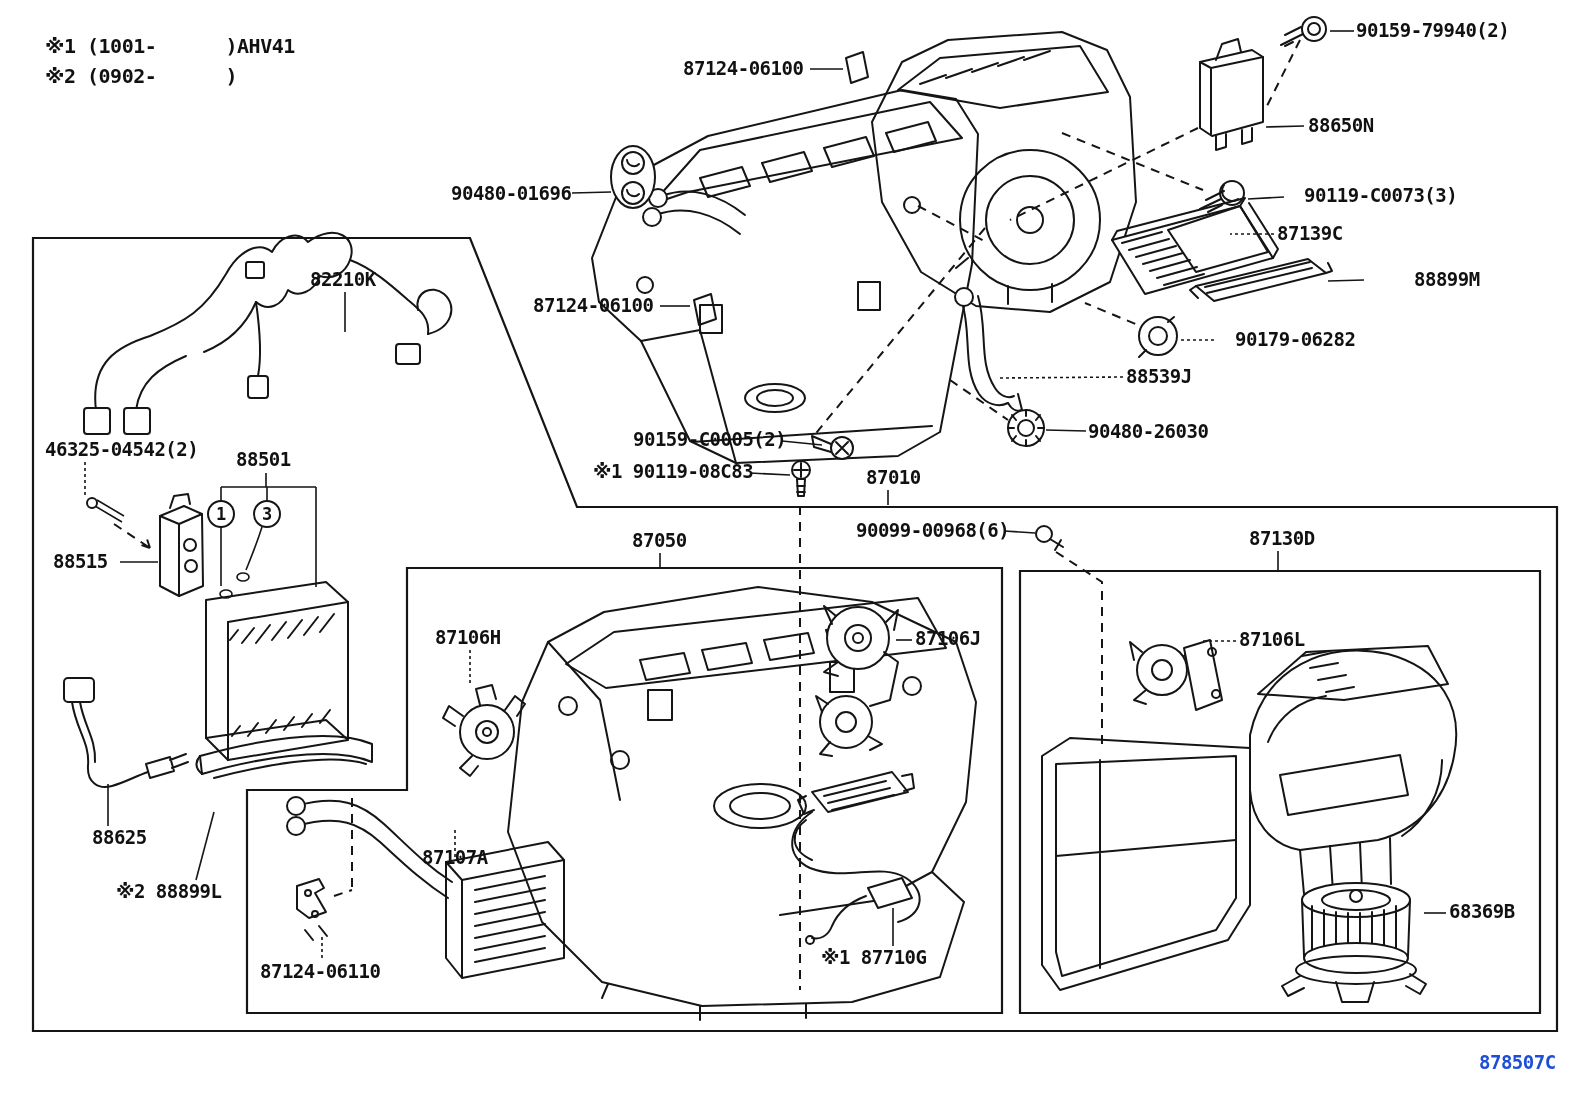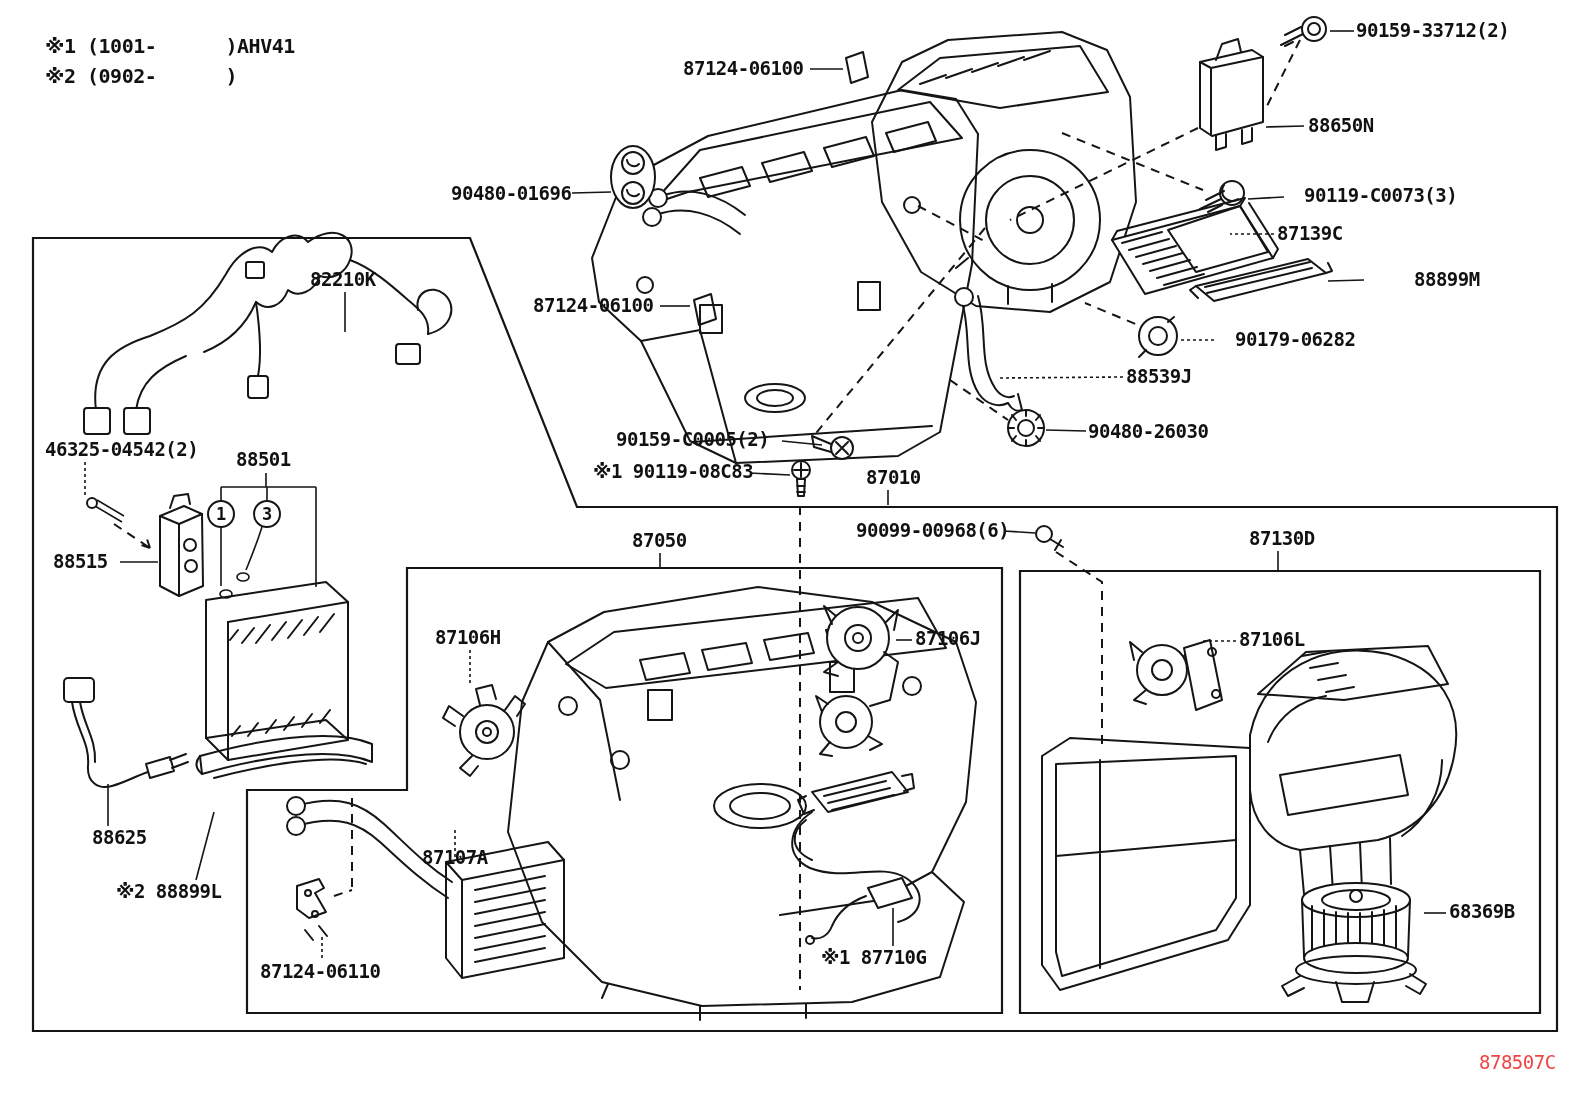--- a/index.html
+++ b/index.html
@@ -2,21 +2,21 @@
 <html><head>
 <meta charset="utf-8">
 <style>
   html,body{margin:0;padding:0;background:#ffffff;}
   .stage{position:relative;width:1592px;height:1099px;background:#ffffff;overflow:hidden;
          font-family:"DejaVu Sans Mono","DejaVu Sans",monospace;}
   .stage svg{position:absolute;left:0;top:0;}
   .lbl{position:absolute;font-weight:700;font-size:19px;line-height:21px;color:#111;
        letter-spacing:-0.5px;white-space:pre;}
   .note{position:absolute;font-weight:700;font-size:20px;color:#111;letter-spacing:-0.5px;white-space:pre;}
-  .code{position:absolute;font-weight:400;font-size:19px;color:#ef4444;letter-spacing:-0.5px;}
+  .code{position:absolute;font-weight:700;font-size:19px;color:#1d4ed8;letter-spacing:-0.5px;}
   .s{fill:none;stroke:#151515;stroke-width:2;stroke-linejoin:round;stroke-linecap:round;}
   .sw{fill:#ffffff;stroke:#151515;stroke-width:2;stroke-linejoin:round;stroke-linecap:round;}
   .thin{fill:none;stroke:#151515;stroke-width:1.6;}
   .dot{fill:none;stroke:#151515;stroke-width:1.6;stroke-dasharray:3,3;}
   .dash{fill:none;stroke:#151515;stroke-width:2;stroke-dasharray:9,7;}
   .box{fill:none;stroke:#151515;stroke-width:2.2;stroke-linejoin:miter;}
   .cnum{font:700 17px "DejaVu Sans Mono","DejaVu Sans",monospace;fill:#111;}
 </style>
 </head>
 <body>
@@ -321,30 +321,30 @@
     <path class="thin" d="M95,506 L122,522 M97,500 L124,516"></path>
     <circle class="sw" cx="92" cy="503" r="5"></circle>
   </g>
 </svg>
 
   <div class="note" style="left:45px;top:34px">※1 (1001-      )AHV41</div>
   <div class="note" style="left:45px;top:64px">※2 (0902-      )</div>
 
   <div class="lbl" style="left:683px;top:58px">87124-06100</div>
   <div class="lbl" style="left:451px;top:183px">90480-01696</div>
-  <div class="lbl" style="left:1356px;top:20px">90159-33712(2)</div>
+  <div class="lbl" style="left:1356px;top:20px">90159-79940(2)</div>
   <div class="lbl" style="left:1308px;top:115px">88650N</div>
   <div class="lbl" style="left:1304px;top:185px">90119-C0073(3)</div>
   <div class="lbl" style="left:1277px;top:223px">87139C</div>
   <div class="lbl" style="left:1414px;top:269px">88899M</div>
   <div class="lbl" style="left:1235px;top:329px">90179-06282</div>
   <div class="lbl" style="left:1126px;top:366px">88539J</div>
   <div class="lbl" style="left:1088px;top:421px">90480-26030</div>
   <div class="lbl" style="left:533px;top:295px">87124-06100</div>
-  <div class="lbl" style="left:616px;top:429px">90159-C0005(2)</div>
+  <div class="lbl" style="left:633px;top:429px">90159-C0005(2)</div>
   <div class="lbl" style="left:593px;top:461px">※1 90119-08C83</div>
   <div class="lbl" style="left:866px;top:467px">87010</div>
   <div class="lbl" style="left:856px;top:520px">90099-00968(6)</div>
   <div class="lbl" style="left:632px;top:530px">87050</div>
   <div class="lbl" style="left:1249px;top:528px">87130D</div>
   <div class="lbl" style="left:310px;top:269px">82210K</div>
   <div class="lbl" style="left:45px;top:439px">46325-04542(2)</div>
   <div class="lbl" style="left:236px;top:449px">88501</div>
   <div class="lbl" style="left:53px;top:551px">88515</div>
   <div class="lbl" style="left:435px;top:627px">87106H</div>

